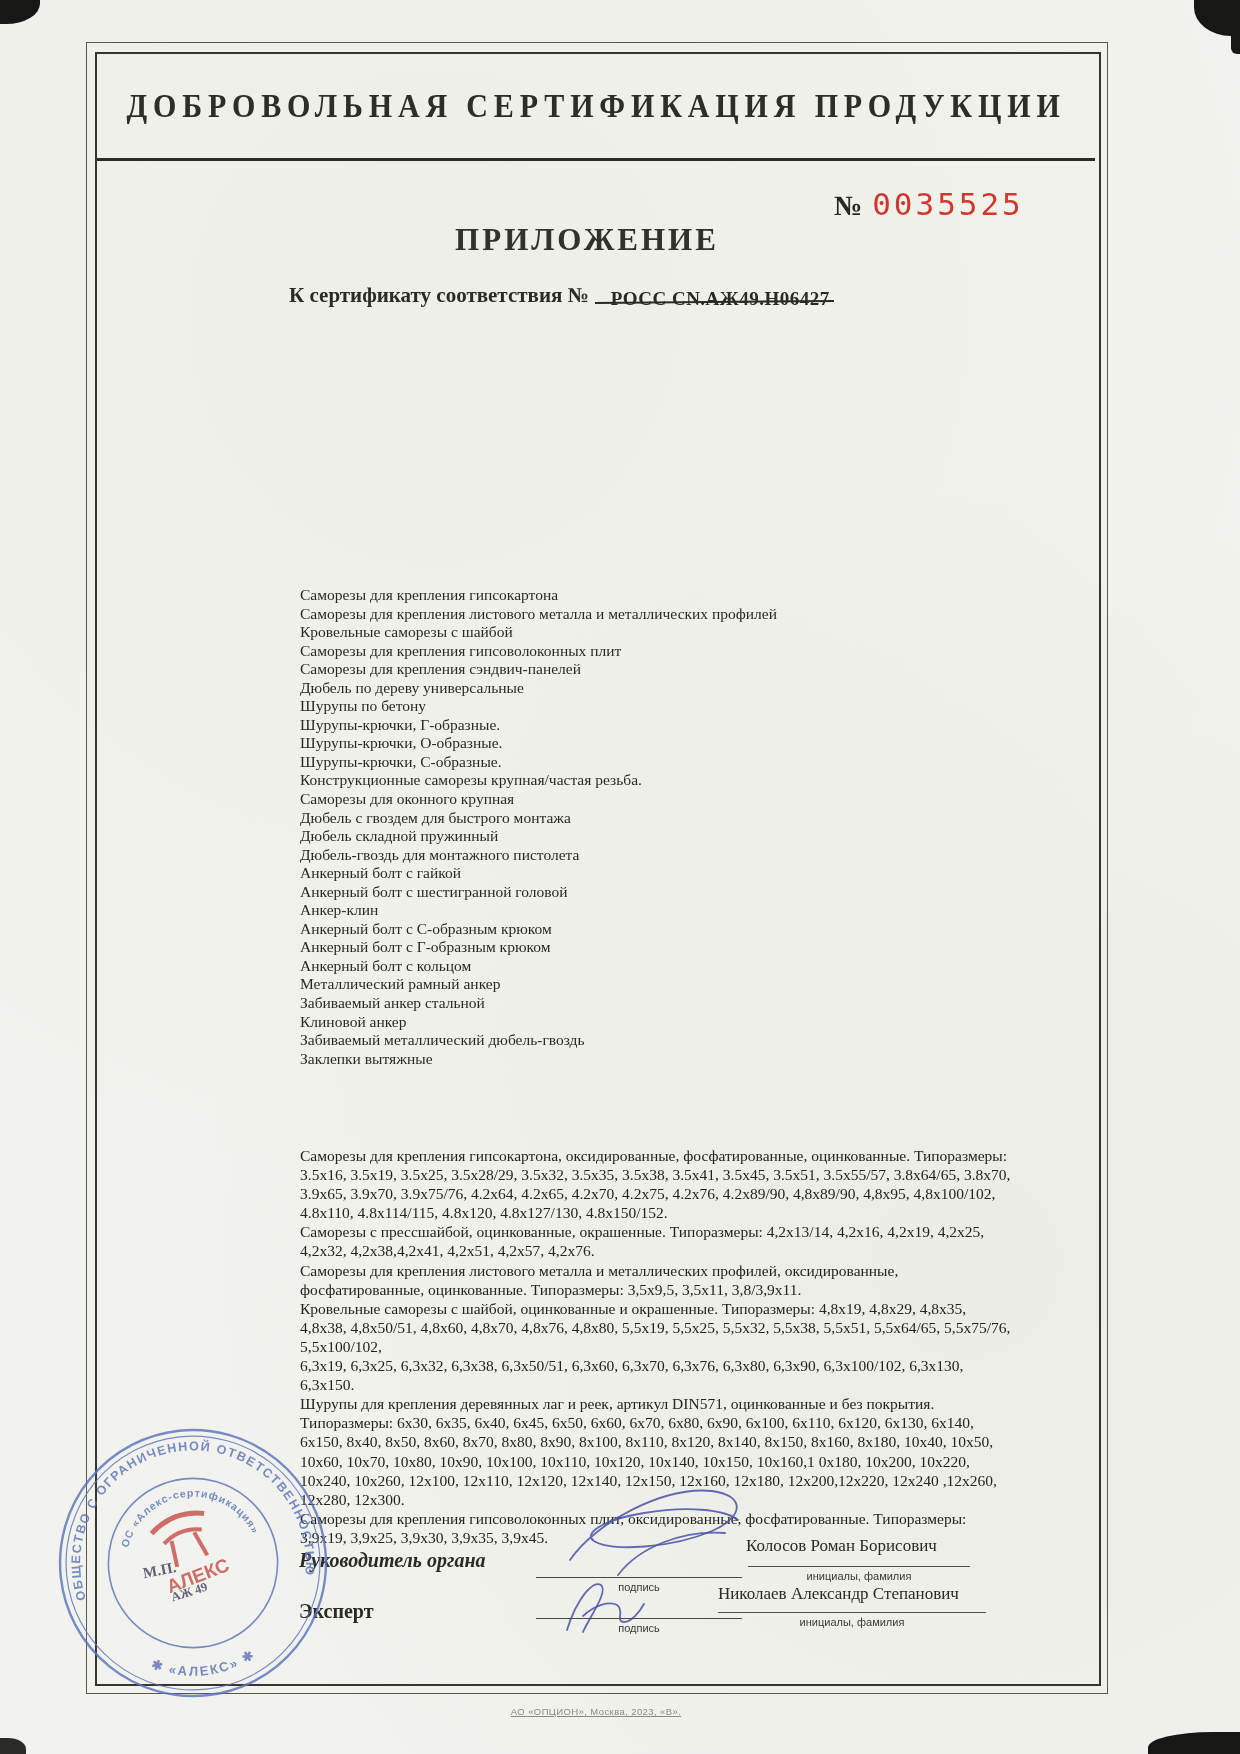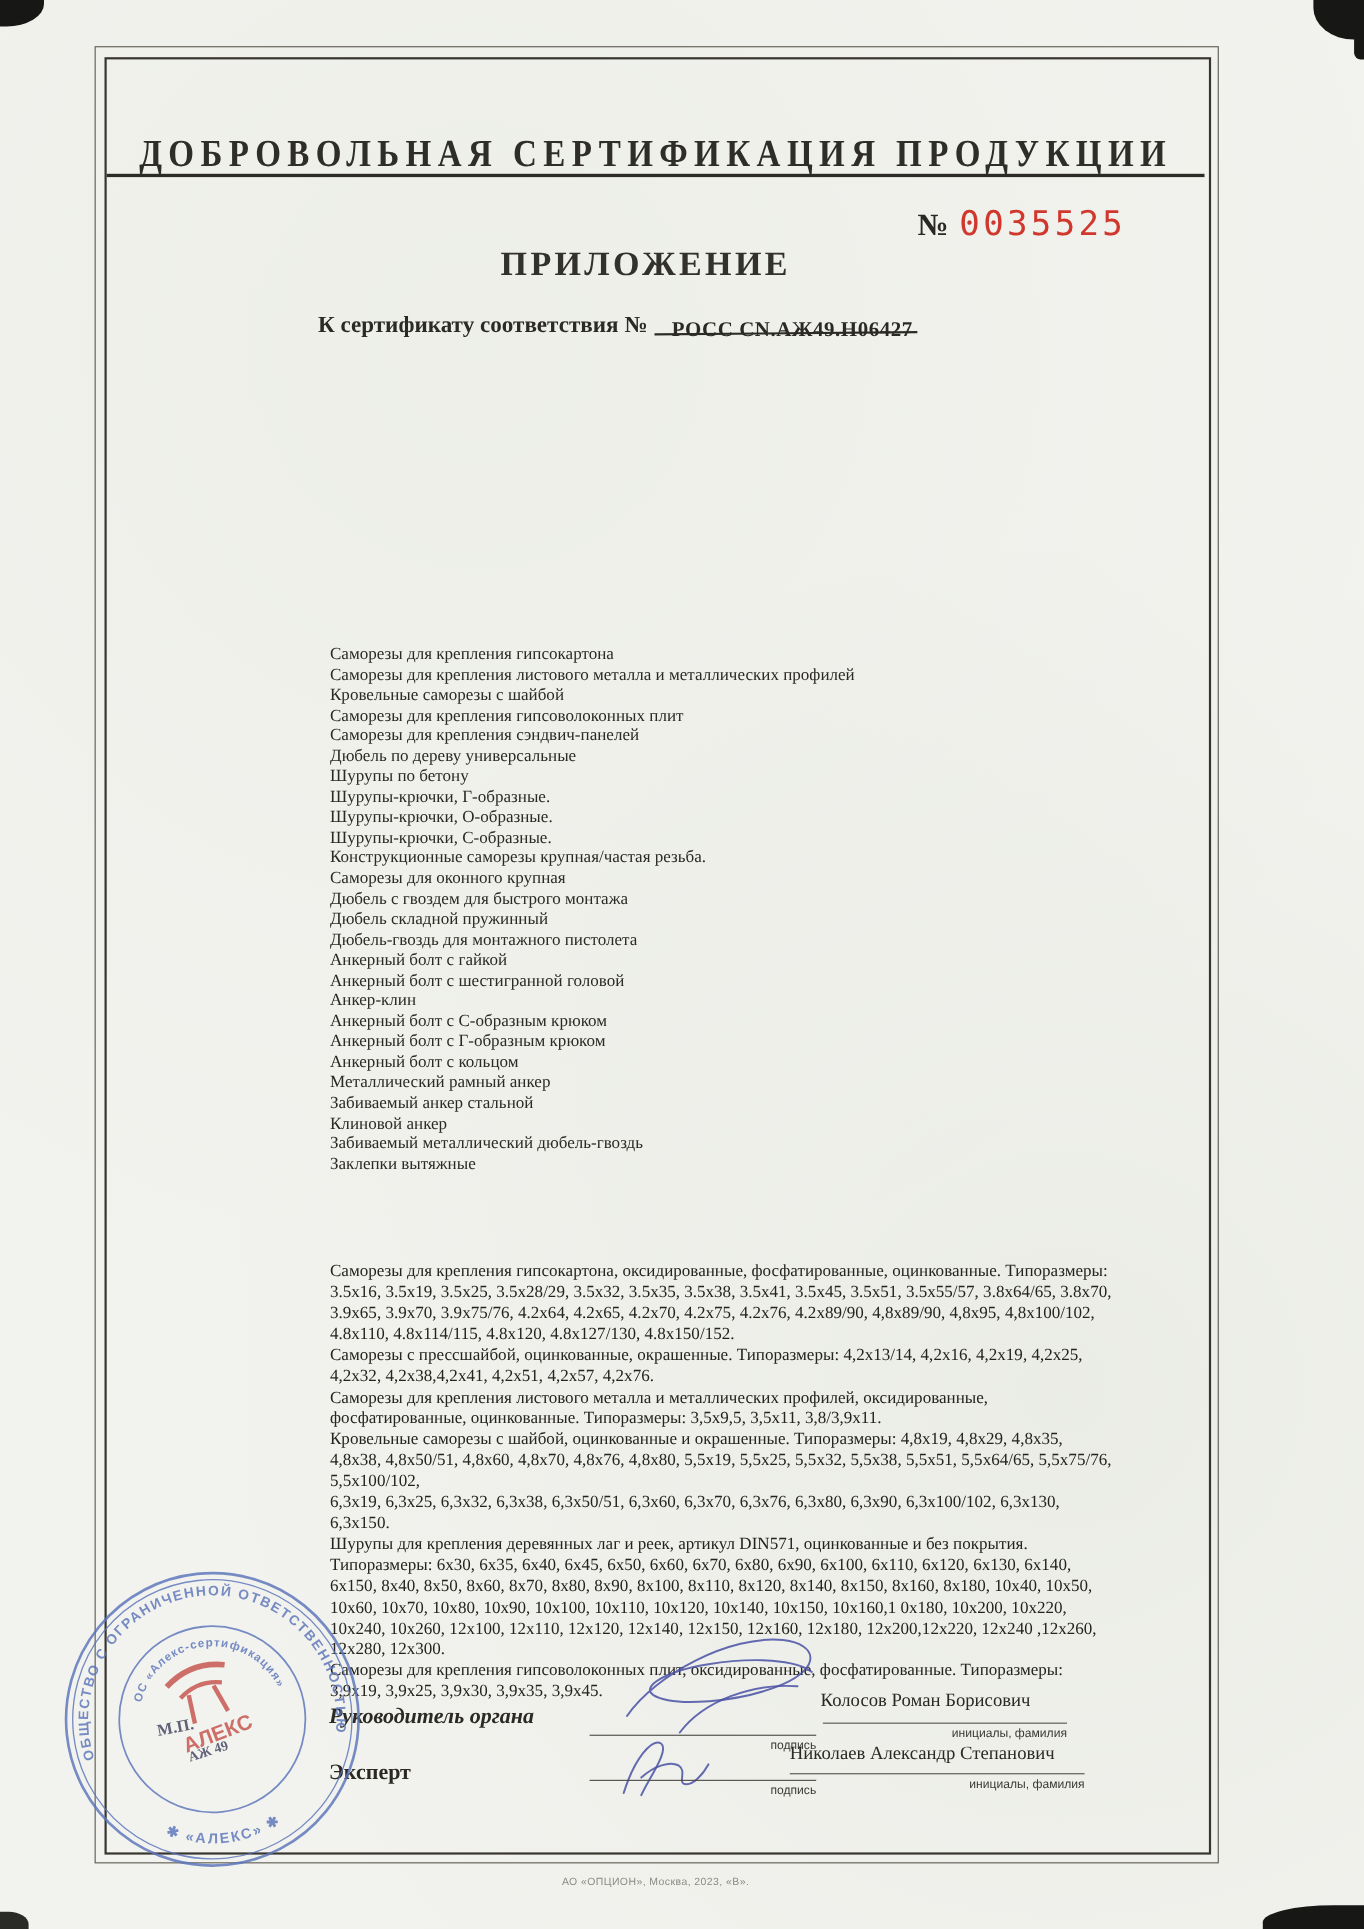--- a/index.html
+++ b/index.html
@@ -17,21 +17,21 @@
   .blob-tl{left:0;top:0;width:40px;height:24px;border-radius:0 0 85% 0;}
   .blob-tr{right:0;top:0;width:46px;height:36px;border-radius:0 0 0 80%;}
   .blob-re{right:0;top:28px;width:9px;height:26px;border-radius:6px 0 0 6px;}
   .blob-br{right:0;bottom:0;width:92px;height:22px;border-radius:70% 0 0 0;}
   .blob-bl{left:0;bottom:0;width:26px;height:16px;border-radius:0 70% 0 0;background:#2a2a27;}
   
   .frame-outer{position:absolute;left:86px;top:42px;width:1020px;height:1650px;border:1px solid #5b574f;}
   .frame-inner{position:absolute;left:95px;top:52px;width:1002px;height:1630px;border:2px solid #38352f;}
   .header-band{
     position:absolute;left:97px;top:54px;width:998px;height:104px;
-    border-bottom:3px solid #2d2b26;display:flex;align-items:flex-end;justify-content:center;
+    border-bottom:3px solid #2d2b26;display:flex;align-items:center;justify-content:center;
   }
   .header-band h1{
     margin:0;font-size:31px;font-weight:bold;letter-spacing:6px;color:#2f2d28;
     transform:scale(.97,1.12);white-space:nowrap;
   }
   .serial{position:absolute;left:834px;top:186px;white-space:nowrap;}
   .serial .no-sign{font-size:28px;font-weight:bold;color:#2a2823;}
   .serial .digits{
     font-family:"DejaVu Sans Mono", monospace;font-size:31px;letter-spacing:3px;
     color:#d0382d;margin-left:10px;font-weight:500;
@@ -55,41 +55,41 @@
   .specs p{margin:0;}
   .role{position:absolute;font-size:20px;font-weight:bold;color:#2b2923;white-space:nowrap;}
   .role-head{left:299px;top:1549px;font-style:italic;}
   .role-expert{left:299px;top:1600px;}
   .sig-line{position:absolute;border-top:1.6px solid #4a4842;}
   .sig-line-1{left:536px;top:1577px;width:206px;}
   .sig-line-2{left:536px;top:1618px;width:206px;}
   .name-line{position:absolute;border-top:1.4px solid #55524b;}
   .name-line-1{left:748px;top:1566px;width:222px;}
   .name-line-2{left:718px;top:1612px;width:268px;}
-  .under-label{position:absolute;font-family:"Liberation Sans",sans-serif;font-size:11px;color:#3c3a35;text-align:right;}
+  .under-label{position:absolute;font-family:"Liberation Sans",sans-serif;font-size:11px;color:#3c3a35;text-align:center;}
   .lbl-sig-1{left:536px;top:1581px;width:206px;}
   .lbl-sig-2{left:536px;top:1622px;width:206px;}
   .lbl-name-1{left:748px;top:1570px;width:222px;}
   .lbl-name-2{left:718px;top:1616px;width:268px;}
   .fio{position:absolute;font-size:17px;color:#2b2923;white-space:nowrap;}
   .fio-1{left:746px;top:1536px;}
   .fio-2{left:718px;top:1584px;}
   .signature{position:absolute;}
   .signature path{fill:none;stroke:#4a51a5;stroke-width:1.8;stroke-linecap:round;opacity:.85;}
   .sig-1{left:560px;top:1478px;}
   .sig-2{left:545px;top:1572px;}
   .stamp{position:absolute;left:52px;top:1422px;width:282px;height:282px;transform:rotate(-6deg);opacity:.82;}
   .stamp circle{fill:none;stroke:#5b74bb;}
   .stamp .ring-text{fill:#5b74bb;font-family:"Liberation Sans",sans-serif;font-weight:bold;}
   .stamp-red path, .stamp-red line{stroke:#c2403a;fill:none;}
   .stamp-red text{fill:#c2403a;font-family:"Liberation Sans",sans-serif;}
   .stamp-dark{fill:#41415f;font-family:"Liberation Serif",serif;font-weight:bold;}
   .footer{
     position:absolute;left:97px;top:1706px;width:998px;text-align:center;
-    font-family:"Liberation Sans",sans-serif;font-size:9.5px;letter-spacing:.4px;color:#8b8b84;
+    font-family:"Liberation Sans",sans-serif;font-size:9.5px;letter-spacing:.4px;color:#8b8b84;text-decoration:underline;
   }
 </style>
 </head>
 <body>
 
 <div class="page">
 
   <div class="blob blob-tl"></div>
   <div class="blob blob-tr"></div>
   <div class="blob blob-re"></div>

